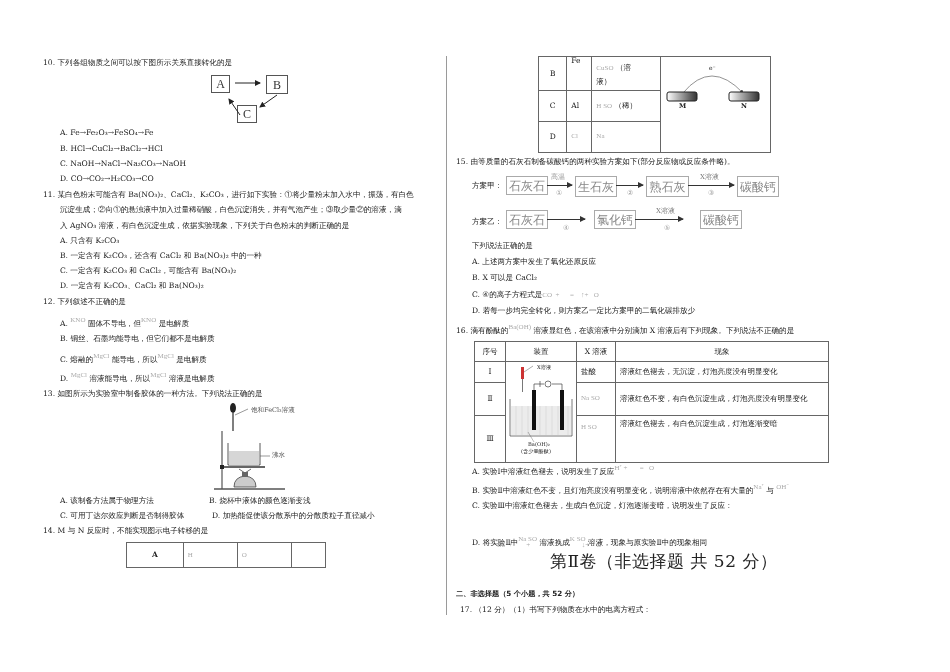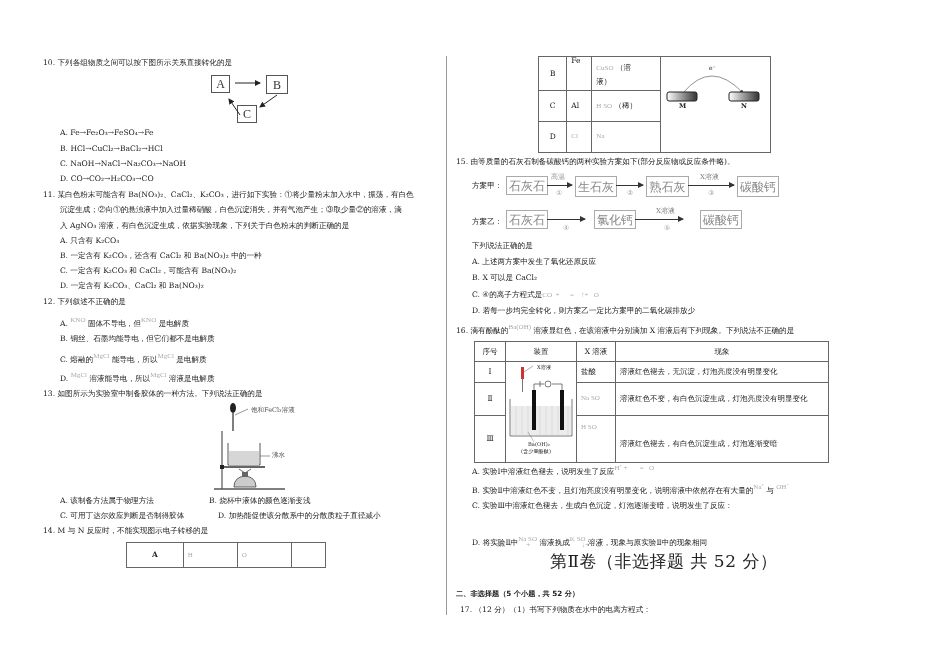--- a/index.html
+++ b/index.html
@@ -85,21 +85,21 @@
     <path d="M29,68 L35,72 L41,68" fill="none" stroke="#444" stroke-width="0.8"></path>
     <path d="M24,86 Q24,76 35,75 Q46,76 46,86 Z" fill="#ccc" stroke="#444" stroke-width="0.8"></path>
     <rect x="32" y="71" width="6" height="5" fill="#666"></rect>
   </svg>
   <div class="abs" style="left:251px;top:407px;font-size:6.5px;color:#555;">饱和FeCl₃溶液</div>
   <div class="abs" style="left:272px;top:452px;font-size:6.5px;color:#555;">沸水</div>
 </div>
 <div class="abs" style="left:60px;top:497px;">A. 该制备方法属于物理方法</div>
 <div class="abs" style="left:209px;top:497px;">B. 烧杯中液体的颜色逐渐变浅</div>
 <div class="abs" style="left:60px;top:512px;">C. 可用丁达尔效应判断是否制得胶体</div>
-<div class="abs" style="left:218px;top:512px;text-align:right;">D. 加热能促使该分散系中的分散质粒子直径减小</div>
+<div class="abs" style="left:212px;top:512px;text-align:right;">D. 加热能促使该分散系中的分散质粒子直径减小</div>
 
 <div class="abs" style="left:43px;top:527px;">14. M 与 N 反应时，不能实现图示电子转移的是</div>
 <table class="t" style="left:126px;top:542px;width:200px;">
   <tbody>
   <tr style="height:25px;">
     <td class="center" style="font-weight:bold;">A</td>
     <td class="faint">H</td>
     <td class="faint">O</td>
     <td></td>
   </tr>
@@ -228,21 +228,21 @@
     <td>溶液红色褪去，无沉淀，灯泡亮度没有明显变化</td>
   </tr>
   <tr style="height:31px;">
     <td class="center">Ⅱ</td>
     <td class="faint">Na SO</td>
     <td>溶液红色不变，有白色沉淀生成，灯泡亮度没有明显变化</td>
   </tr>
   <tr style="height:45px;">
     <td class="center">Ⅲ</td>
     <td class="faint" style="vertical-align:top;padding-top:8px;">H SO</td>
-    <td style="vertical-align:top;padding-top:24px;">溶液红色褪去，有白色沉淀生成，灯泡逐渐变暗</td>
+    <td style="vertical-align:top;padding-top:4px;">溶液红色褪去，有白色沉淀生成，灯泡逐渐变暗</td>
   </tr>
 </tbody>
   </table>
 
 <div class="abs" style="left:472px;top:465px;">
   <span>A. 实验Ⅰ中溶液红色褪去，说明发生了反应</span><sup class="faint" style="white-space:pre;margin-top:23px;">H⁺ +       =   O</sup>
 </div>
 <div class="abs" style="left:472px;top:484px;">
   <span>B. 实验Ⅱ中溶液红色不变，且灯泡亮度没有明显变化，说明溶液中依然存在有大量的</span><sup class="faint">Na⁺</sup><span> 与 </span><sup class="faint">OH⁻</sup>
 </div>

